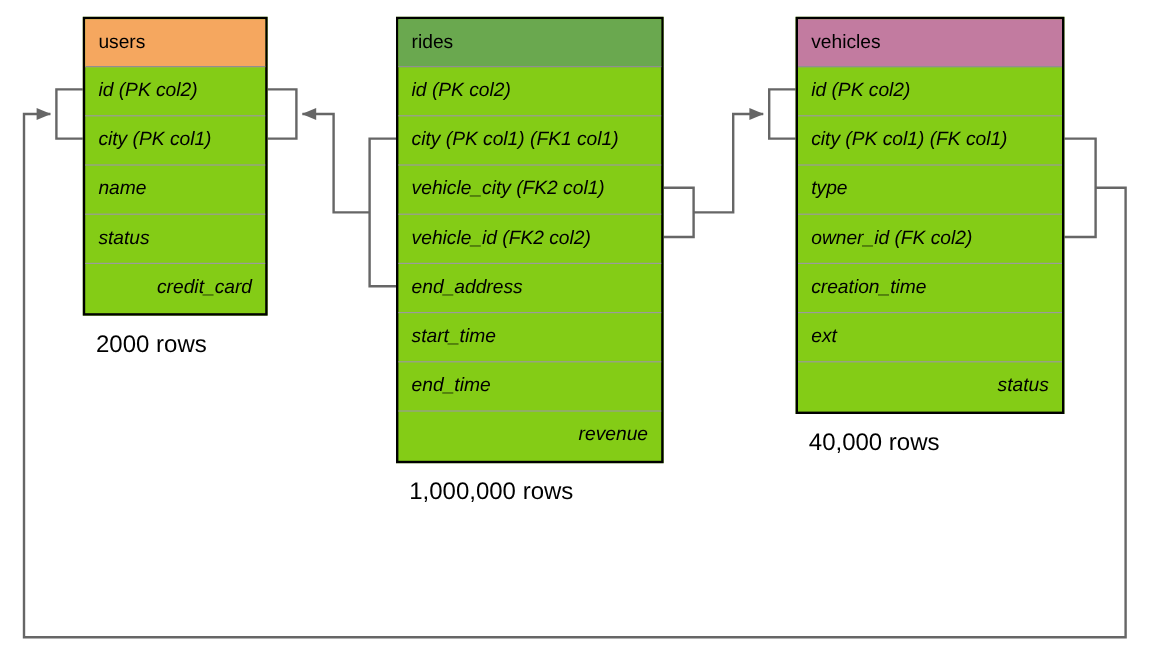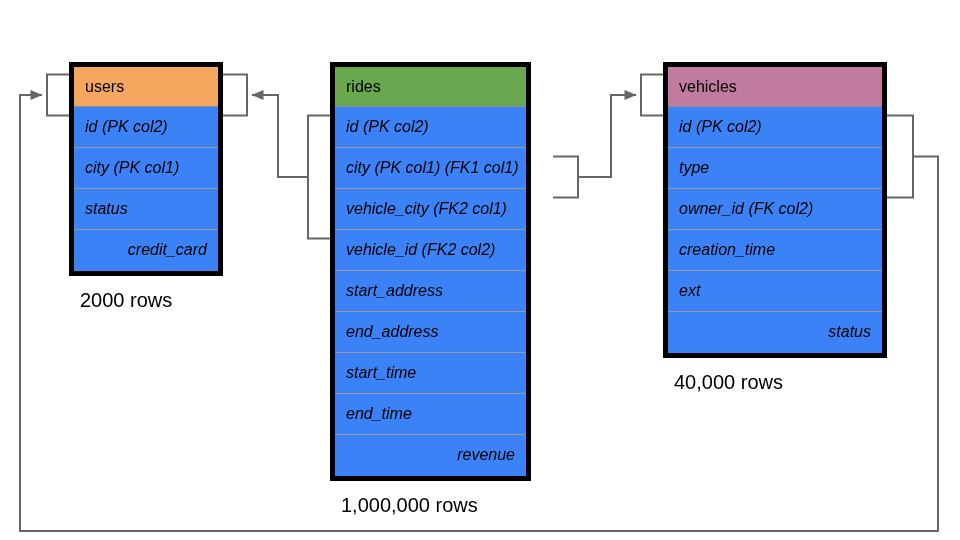--- a/index.html
+++ b/index.html
@@ -12,28 +12,27 @@
     overflow: hidden;
   }
   .connectors {
     position: absolute;
     left: 0; top: 0;
     width: 960px; height: 540px;
     pointer-events: none;
   }
   .tbl { position: absolute; }
   #tbl-users    { left: 69px;  top: 14px; width: 154px; }
-  #tbl-rides    { left: 330px; top: 14px; width: 201px; }
+  #tbl-rides    { left: 330px; top: 14px; width: 223px; }
   #tbl-vehicles { left: 663px; top: 14px; width: 224px; }
   .tbox {
-    border: 5px solid #000000;
-    background: #3b82f6;
+    border: 2px solid #000000;
+    background: #84cc16;
     box-sizing: border-box;
     width: 100%;
-    margin-top: 48px;
   }
   .thead {
     height: 40px;
     line-height: 40px;
     padding: 0 11px;
     font-size: 16px;
     color: #000000;
     border-bottom: 1px solid #8f8f8f;
     box-sizing: border-box;
   }
@@ -80,50 +79,51 @@
     <path d="M69 74.5 H47 V115.5 H69" fill="none" stroke="currentColor" stroke-width="2"></path>
     <path d="M913 156.5 H938 V531 H20 V95 H42" fill="none" stroke="currentColor" stroke-width="2" marker-end="url(#arrowhead)"></path>
   </svg>
 
   <div class="tbl" id="tbl-users">
     <div class="tbox">
       <div class="thead" style="background: rgb(245, 167, 95);">users</div>
       <div class="trows">
           <div class="trow">id (PK col2)</div>
           <div class="trow">city (PK col1)</div>
+          <div class="trow">name</div>
           <div class="trow">status</div>
           <div class="trow">credit_card</div>
         </div>
     </div>
     <div class="tcount">2000 rows</div>
   </div>
 
   <div class="tbl" id="tbl-rides">
     <div class="tbox">
       <div class="thead" style="background: rgb(106, 168, 79);">rides</div>
       <div class="trows">
           <div class="trow">id (PK col2)</div>
           <div class="trow">city (PK col1) (FK1 col1)</div>
           <div class="trow">vehicle_city (FK2 col1)</div>
           <div class="trow">vehicle_id (FK2 col2)</div>
-          <div class="trow">start_address</div>
           <div class="trow">end_address</div>
           <div class="trow">start_time</div>
           <div class="trow">end_time</div>
           <div class="trow">revenue</div>
         </div>
     </div>
     <div class="tcount">1,000,000 rows</div>
   </div>
 
   <div class="tbl" id="tbl-vehicles">
     <div class="tbox">
       <div class="thead" style="background: rgb(194, 123, 160);">vehicles</div>
       <div class="trows">
           <div class="trow">id (PK col2)</div>
+          <div class="trow">city (PK col1) (FK col1)</div>
           <div class="trow">type</div>
           <div class="trow">owner_id (FK col2)</div>
           <div class="trow">creation_time</div>
           <div class="trow">ext</div>
           <div class="trow">status</div>
         </div>
     </div>
     <div class="tcount">40,000 rows</div>
   </div>
 

